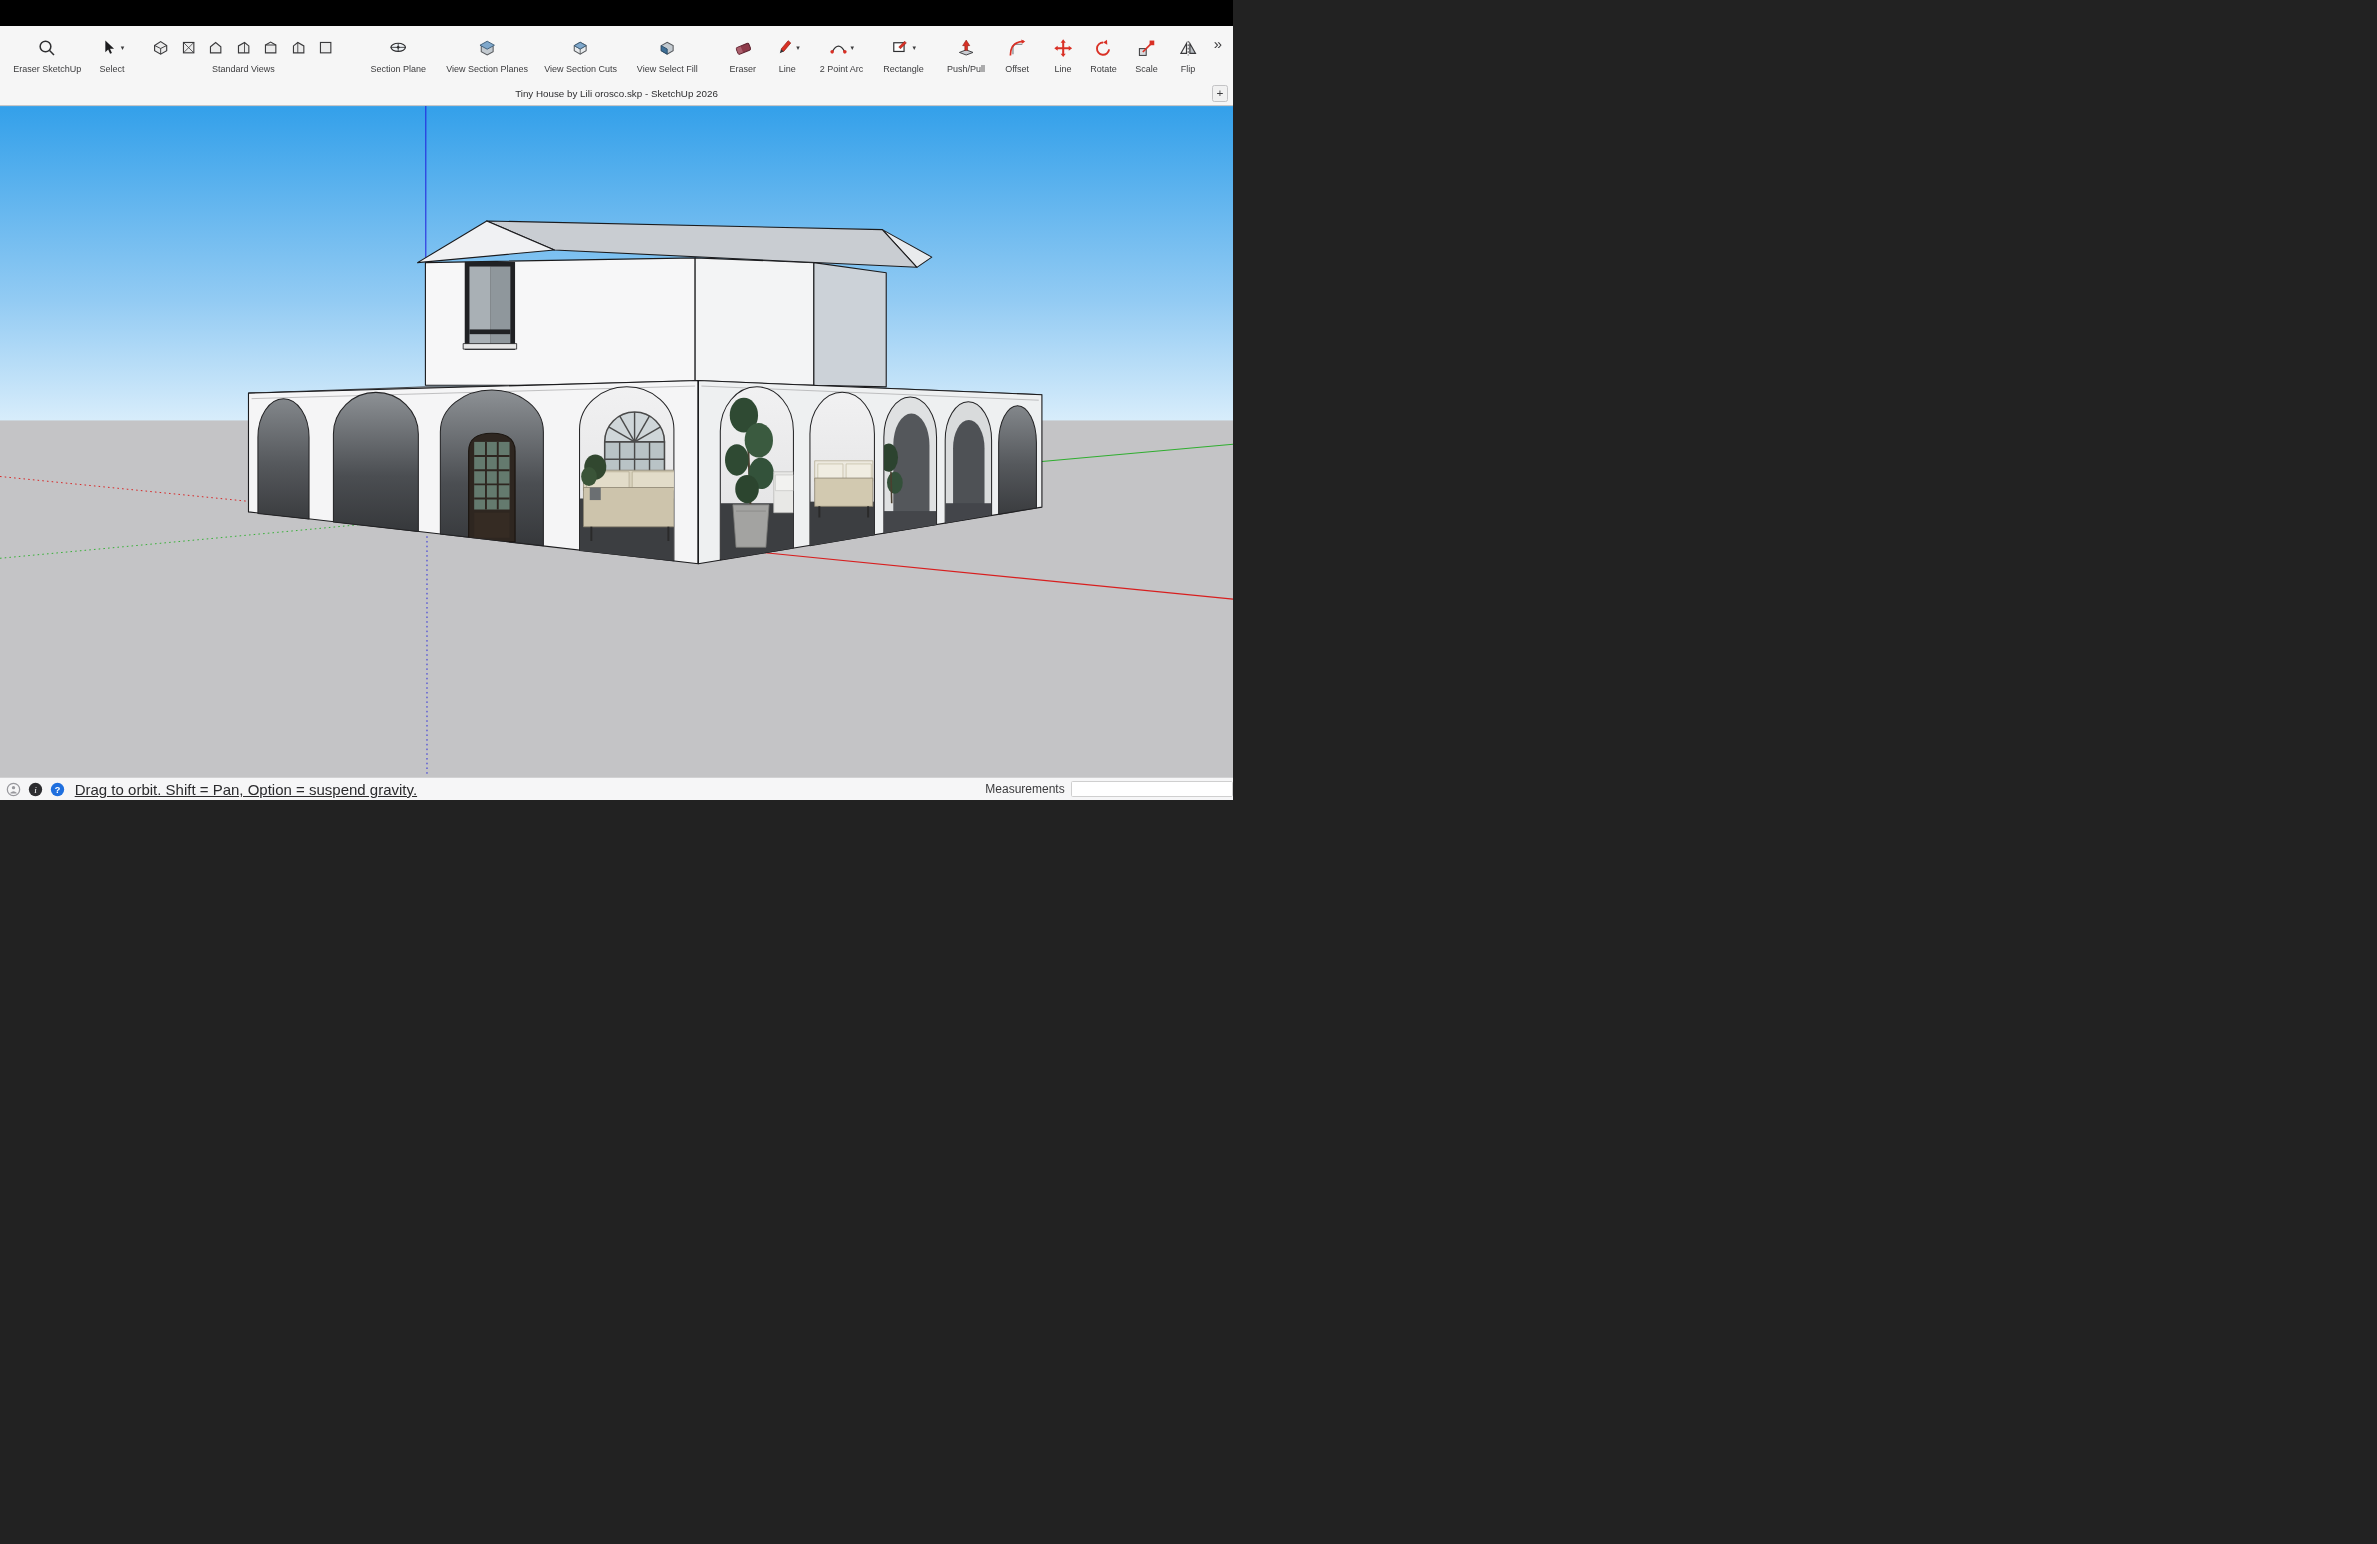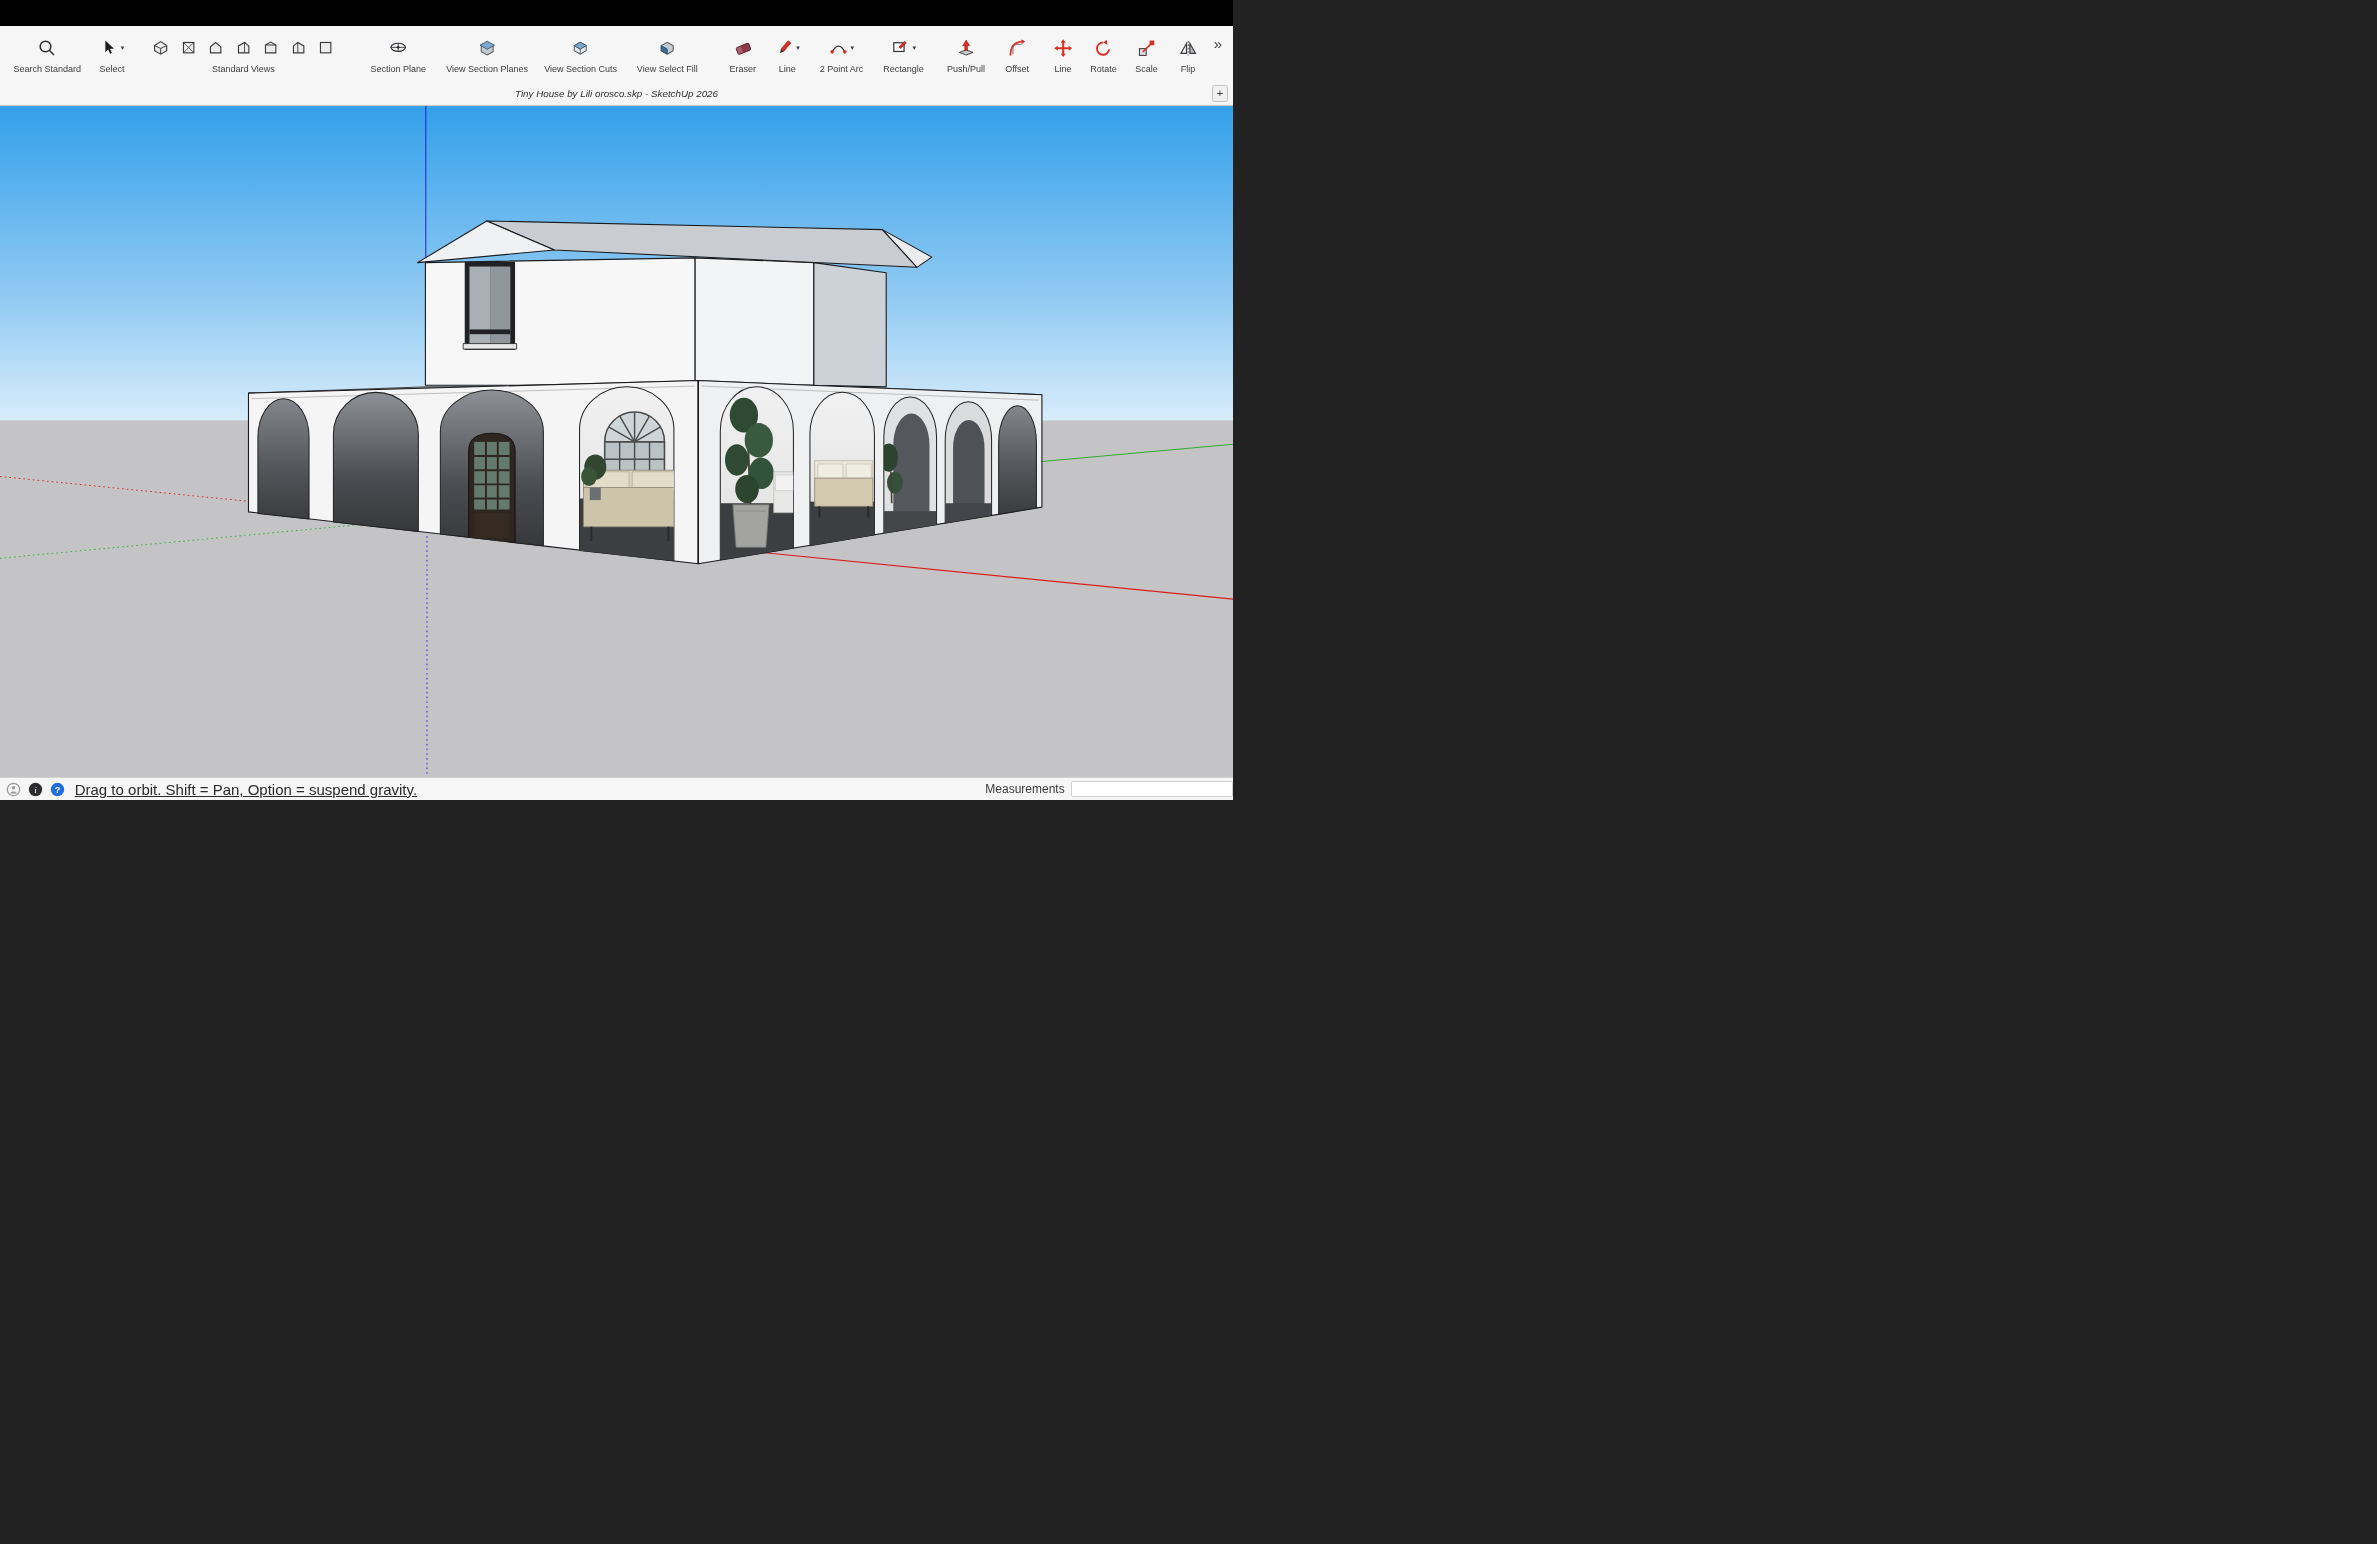--- a/index.html
+++ b/index.html
@@ -12,21 +12,21 @@
   .menubar{height:26px;background:#000;}
   
   .toolbar{height:80px;background:#f6f6f6;border-bottom:0.8px solid #c6c6c8;position:relative;}
   .tool-row{display:flex;align-items:flex-start;padding:7.9px 0 0 6.3px;height:57px;}
   .tool-item{display:flex;flex-direction:column;align-items:center;justify-content:flex-start;cursor:default;}
   .tool-item .icn{height:28px;display:flex;align-items:center;justify-content:center;gap:1.6px;}
   .tool-item .lbl{font-size:9px;color:#3c3c3e;white-space:nowrap;margin-top:2.4px;}
   .caret{font-size:7px;color:#3c3c3e;line-height:1;margin-left:0.8px;}
   .views-group{display:flex;gap:10.2px;align-items:center;height:28px;}
   .title-row{height:20.4px;display:flex;align-items:center;justify-content:center;position:relative;}
-  .doc-title{font-size:9.8px;color:#2e2e30;font-style:italic;}
+  .doc-title{font-size:9.8px;color:#2e2e30;}
   .add-btn{
     position:absolute;right:4.7px;top:2.4px;width:16.5px;height:16.5px;background:#f1f1f1;
     border:0.8px solid #c3c3c5;border-radius:2.4px;font-size:11.8px;color:#3c3c3e;
     display:flex;align-items:center;justify-content:center;line-height:1;
   }
   .overflow-btn{font-size:15px;color:#3c3c3e;margin:1.6px 11px 0 0;align-self:flex-start;}
   .spacer{flex:1;}
   
   .viewport{height:671px;position:relative;background:#c4c4c6;}
   .viewport svg{display:block;}
@@ -53,21 +53,21 @@
   <div class="toolbar">
     <div class="tool-row">
 
       <div class="tool-item" style="width:82px">
         <span class="icn">
           <svg width="20.4" height="20.4" viewBox="0 0 24 24">
               <circle cx="10" cy="10" r="6.3" fill="none" stroke="#2f2f31" stroke-width="1.8"></circle>
               <line x1="14.8" y1="14.8" x2="20" y2="20" stroke="#2f2f31" stroke-width="1.8"></line>
             </svg>
         </span>
-        <span class="lbl">Search Standard</span>
+        <span class="lbl">Eraser SketchUp</span>
       </div>
 
       <div class="tool-item" style="width:44px;margin-left:1.6px">
         <span class="icn">
           <svg width="19" height="19" viewBox="0 0 24 24">
               <path d="M8,3 L8,18 L11.6,14.4 L14,20 L16.3,19 L13.9,13.6 L19,13.6 Z" fill="#1c1c1e"></path>
             </svg>
           <span class="caret">▾</span>
         </span>
         <span class="lbl">Select</span>

